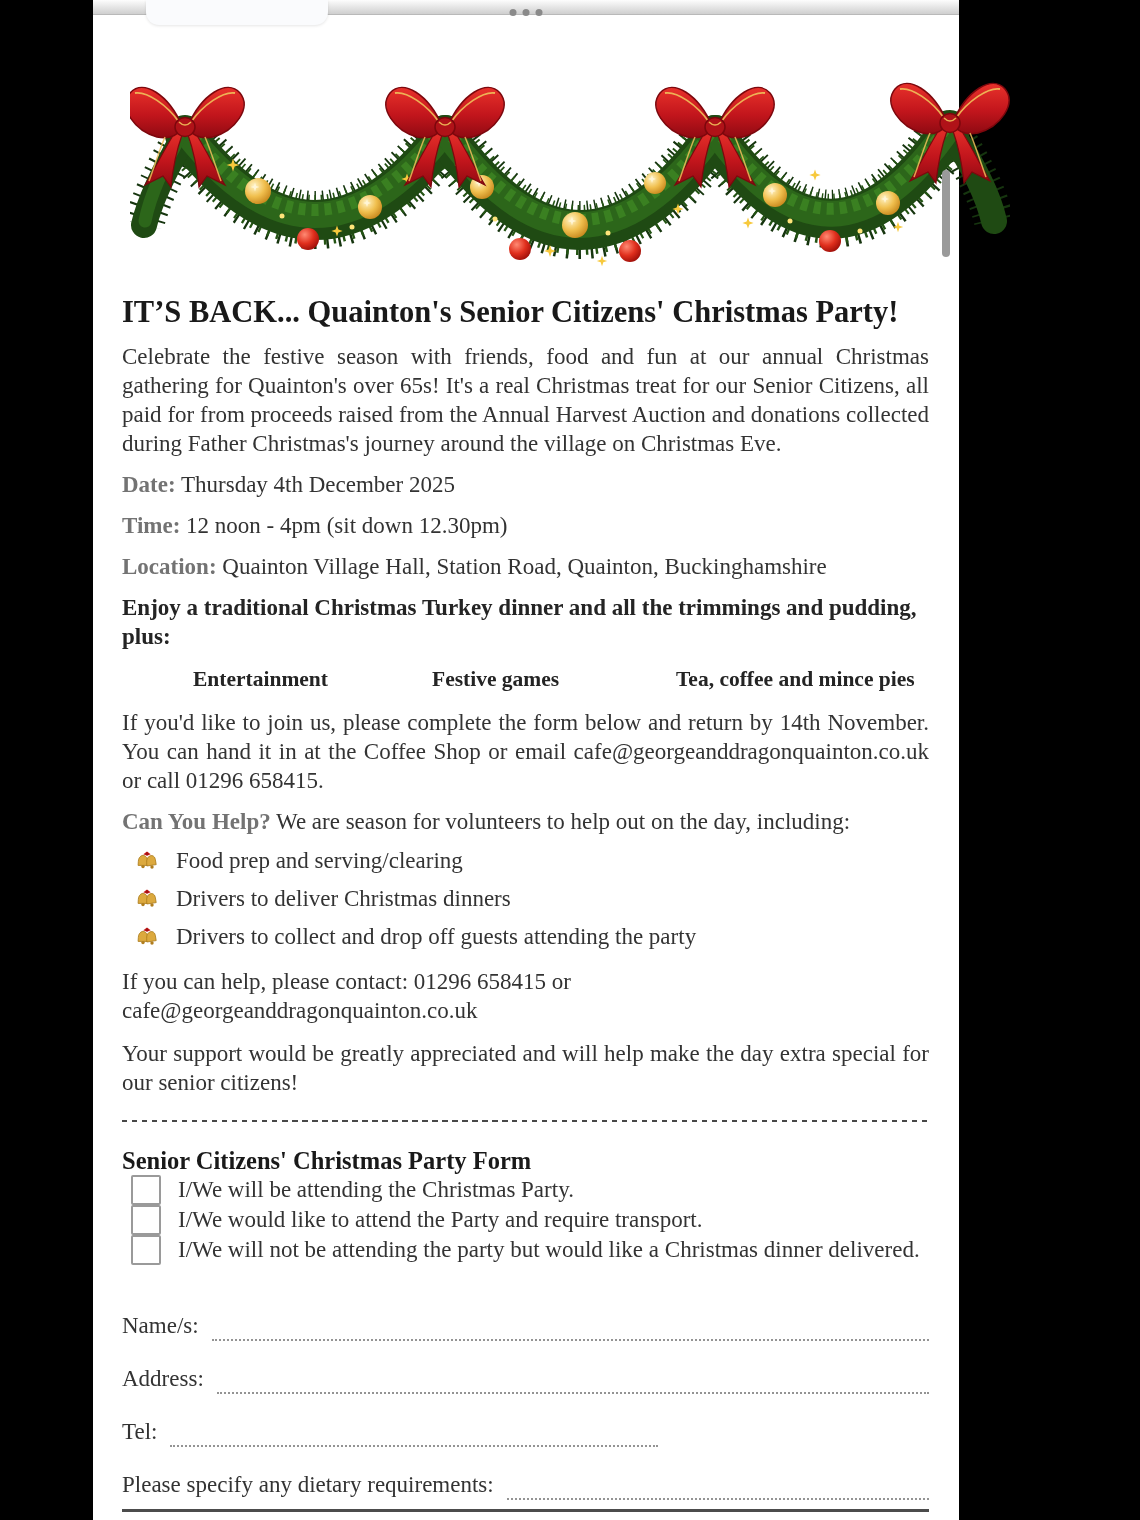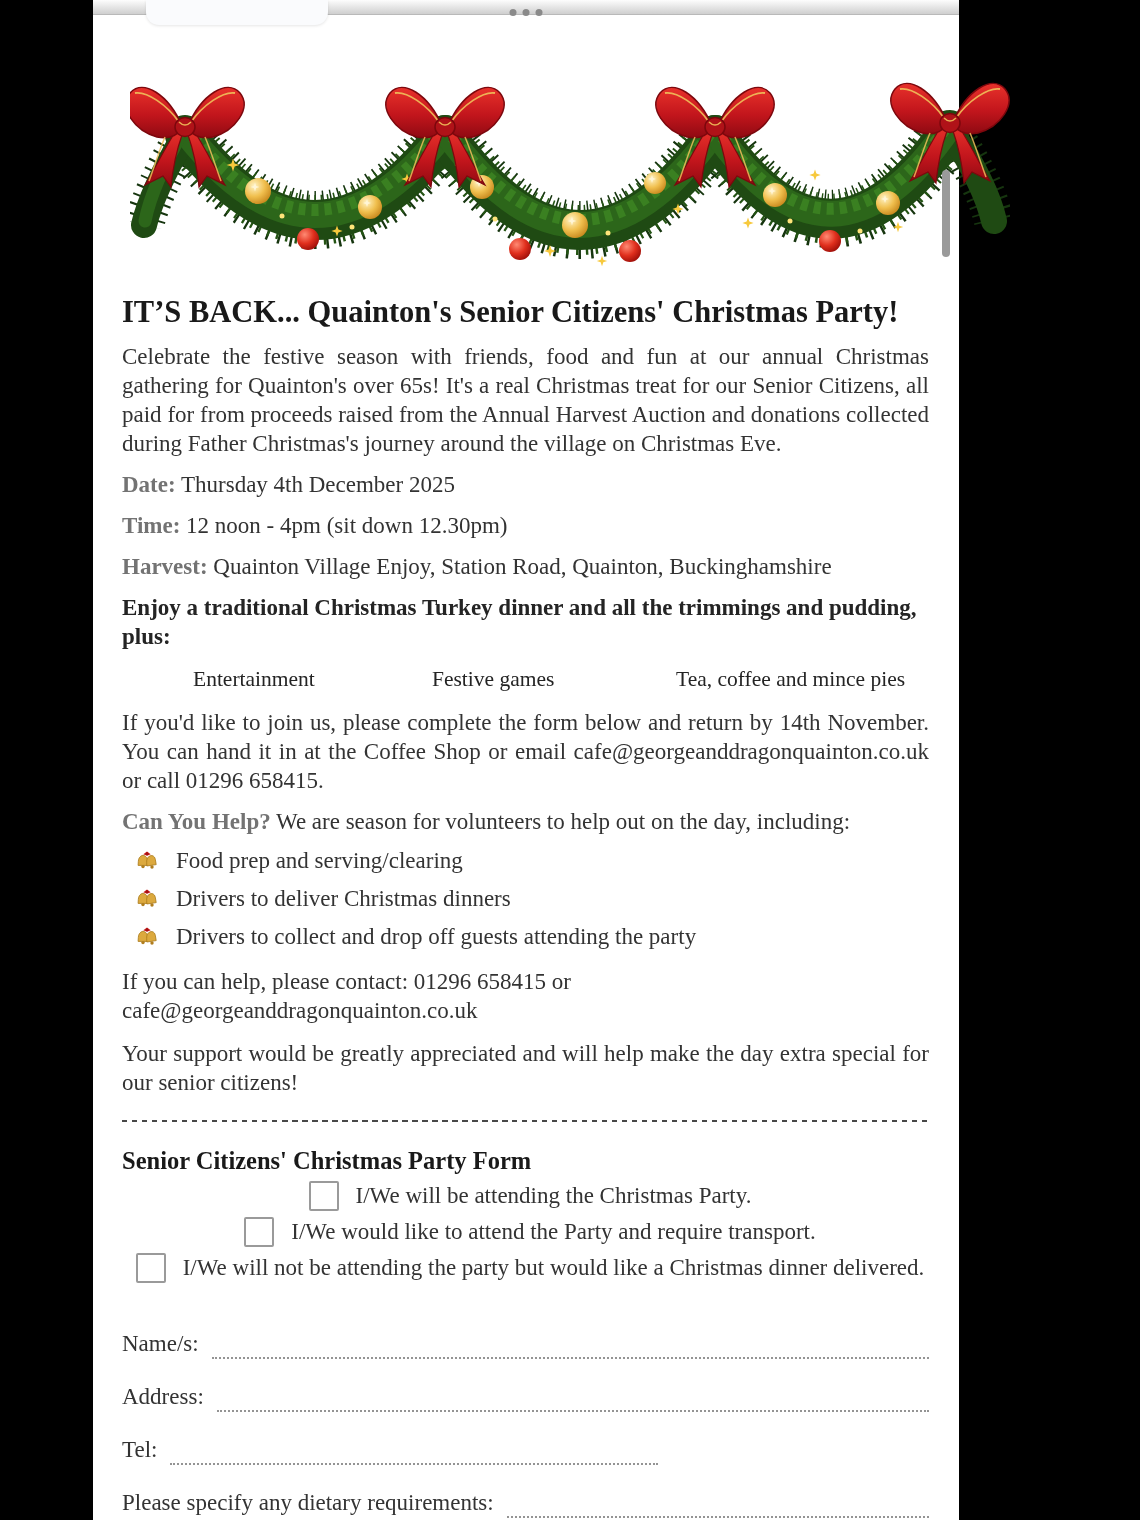--- a/index.html
+++ b/index.html
@@ -36,33 +36,33 @@
   .garland{margin:59px 0 0 8px;display:block;}
   h1.title{
     margin:22px 0 0;font-size:30.5px;line-height:1.12;font-weight:700;color:#191919;
   }
   p{margin:0;font-size:23px;line-height:1.26;color:#333;}
   .para{margin-top:14px;text-align:justify;}
   .detail-line{margin-top:12px;}
   .bold{font-weight:700;color:#737373;}
   .enjoy{margin-top:12px;font-weight:700;color:#242424;}
   .highlights{position:relative;height:28px;margin-top:15px;}
-  .highlights span{position:absolute;font-size:21.5px;font-weight:400;color:#242424;white-space:nowrap;}
+  .highlights span{position:absolute;font-size:21.5px;font-weight:700;color:#242424;white-space:nowrap;}
   .highlights span:nth-child(1){left:71px;}
   .highlights span:nth-child(2){left:310px;}
   .highlights span:nth-child(3){left:554px;}
   .bullets{margin-top:10px;}
   .bullet-row{display:flex;align-items:center;gap:17px;margin-top:9px;padding-left:13px;}
   .bullet-row svg{flex:0 0 auto;}
   .divider{
     margin-top:22px;height:2.5px;
     background:repeating-linear-gradient(90deg,#484848 0 5.5px,transparent 5.5px 10px);
   }
   h2.form-heading{margin:25px 0 0;font-size:24.5px;font-weight:700;color:#191919;}
-  .check-row{display:flex;align-items:center;gap:17px;margin-top:6px;padding-left:9px;justify-content:center;}
+  .check-row{display:flex;align-items:center;gap:17px;margin-top:0;padding-left:9px;}
   .checkbox{
     flex:0 0 auto;width:26px;height:26px;border:2px solid #9a9a9a;border-radius:2px;
     background:#fff;
   }
   .field-row{display:flex;align-items:flex-end;margin-top:24px;}
   .field-row.first{margin-top:47px;}
   .dotline{
     flex:1 1 auto;height:20px;margin-left:13px;
     border-bottom:2px dotted #949494;
   }
@@ -192,21 +192,21 @@
       <use href="#bow" x="585" y="50"></use>
       <use href="#bow" x="820" y="46"></use>
     </svg>
 
     <h1 class="title">IT’S BACK... Quainton's Senior Citizens' Christmas Party!</h1>
 
     <p class="para">Celebrate the festive season with friends, food and fun at our annual Christmas gathering for Quainton's over 65s! It's a real Christmas treat for our Senior Citizens, all paid for from proceeds raised from the Annual Harvest Auction and donations collected during Father Christmas's journey around the village on Christmas Eve.</p>
 
     <p class="detail-line"><span class="bold">Date:</span><span> Thursday 4th December 2025</span></p>
     <p class="detail-line"><span class="bold">Time:</span><span> 12 noon - 4pm (sit down 12.30pm)</span></p>
-    <p class="detail-line"><span class="bold">Harvest:</span><span> Quainton Village Enjoy, Station Road, Quainton, Buckinghamshire</span></p>
+    <p class="detail-line"><span class="bold">Location:</span><span> Quainton Village Hall, Station Road, Quainton, Buckinghamshire</span></p>
 
     <p class="enjoy">Enjoy a traditional Christmas Turkey dinner and all the trimmings and pudding, plus:</p>
 
     <div class="highlights">
       <span>Entertainment</span>
       <span>Festive games</span>
       <span>Tea, coffee and mince pies</span>
     </div>
 
     <p class="para">If you'd like to join us, please complete the form below and return by 14th November. You can hand it in at the Coffee Shop or email cafe@georgeanddragonquainton.co.uk or call 01296 658415.</p>

